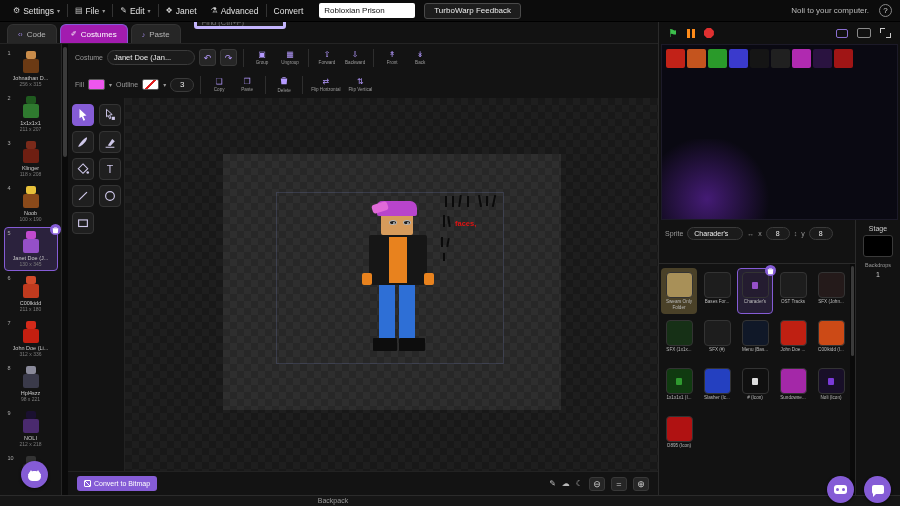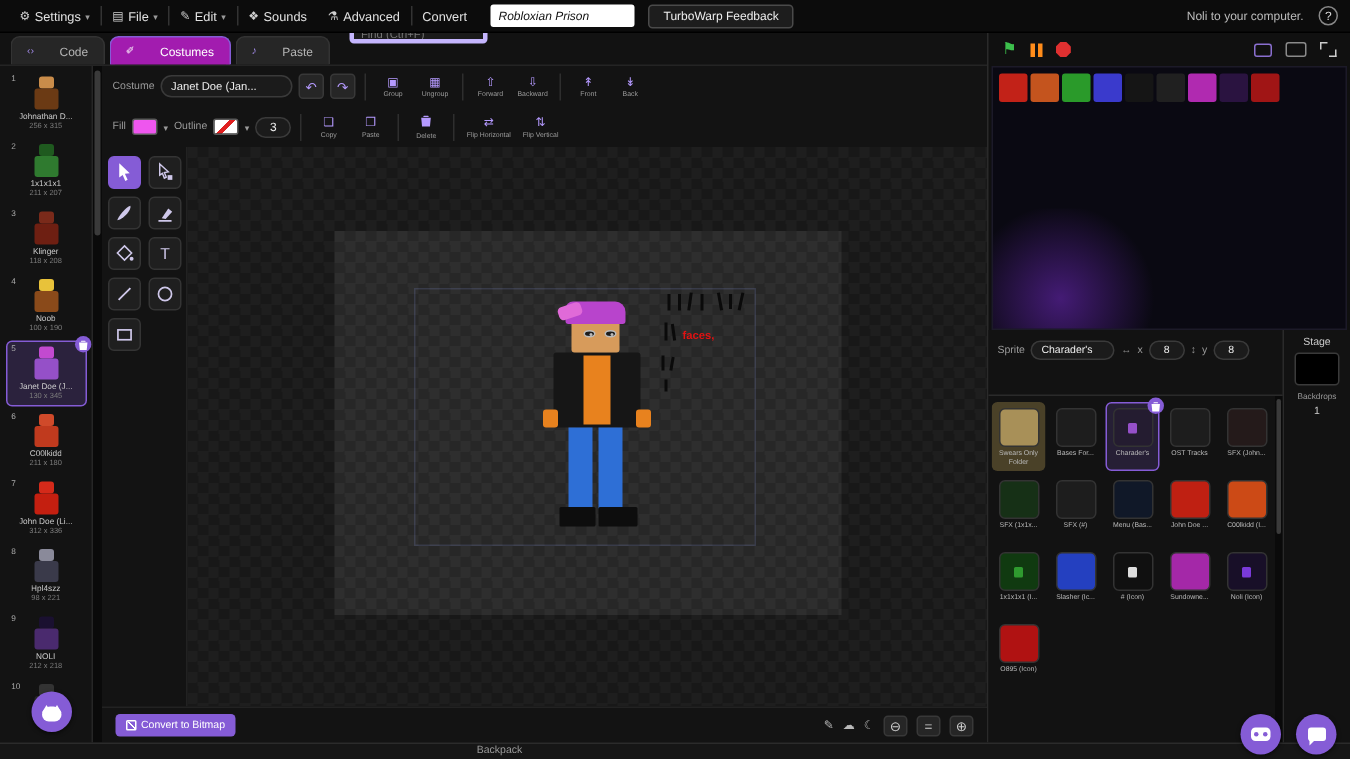--- a/index.html
+++ b/index.html
@@ -5,27 +5,27 @@
   *{margin:0;padding:0;box-sizing:border-box;font-family:"Liberation Sans",sans-serif;}
   html,body{width:900px;height:506px;background:#0d0d0d;overflow:hidden;position:relative;color:#ccc;}
   input,button{font-family:inherit;outline:none;}
   .flex-sp{flex:1;}
   
   .menu-bar{position:absolute;left:0;top:0;width:900px;height:22px;background:#0c0c0c;border-bottom:1px solid #000;display:flex;align-items:center;padding:0 6px;z-index:9;}
   .menu-item{display:flex;align-items:center;gap:3px;height:100%;padding:0 7px;font-size:8.5px;color:#e2e2e2;cursor:default;}
   .mi-icon{font-size:8px;color:#cfcfcf;}
   .caret{font-size:6px;color:#9a9a9a;}
   .msep{width:1px;height:13px;background:#333;}
-  .title-input{width:96px;height:15px;background:#fff;border:none;border-radius:2px;font-size:8px;color:#111;padding:0 5px;margin:0 9px;font-style:italic;}
+  .title-input{width:96px;height:15px;background:#fff;border:none;border-radius:2px;font-size:8px;color:#111;padding:0 5px;margin:0 9px;}
   .feedback-btn{height:16px;background:#1d1d1d;border:1px solid #4a4a4a;border-radius:3px;color:#eee;font-size:8px;padding:0 9px;}
   .saved{font-size:8px;color:#bbb;margin-right:10px;}
   .help-circle{width:13px;height:13px;border:1px solid #888;border-radius:50%;font-size:8px;color:#ddd;display:flex;align-items:center;justify-content:center;margin-right:2px;}
   
   .tab-bar{position:absolute;left:0;top:22px;width:658px;height:22px;background:#121212;display:flex;align-items:flex-end;padding-left:7px;border-bottom:1px solid #242424;}
-  .tab{height:19px;display:flex;align-items:center;gap:17px;padding:0 10px;background:#262626;color:#b5b5b5;font-size:8px;border-radius:6px 6px 0 0;border:1px solid #333;border-bottom:none;margin-right:3px;text-align:right;}
+  .tab{height:19px;display:flex;align-items:center;gap:4px;padding:0 10px;background:#262626;color:#b5b5b5;font-size:8px;border-radius:6px 6px 0 0;border:1px solid #333;border-bottom:none;margin-right:3px;text-align:right;}
   .tab .t-icon{font-size:7px;color:#9d86e0;}
   .tab.active{background:#a21caf;color:#fff;border-color:#855cd6;}
   .tab.active .t-icon{color:#fff;}
   .find-input{margin:0 0 14px 10px;width:92px;height:14px;background:#1a1a1a;border:3px solid #c4b5fd;border-radius:3px;color:#999;font-size:7.5px;padding:0 5px;}
   
   .costume-col{position:absolute;left:0;top:44px;width:62px;height:451px;background:#131313;border-right:1px solid #262626;padding-top:3px;overflow:hidden;}
   .costume-item{position:relative;width:54px;height:44px;margin:0 auto 1px;border-radius:4px;display:flex;flex-direction:column;align-items:center;padding-top:2px;border:1px solid transparent;}
   .costume-item.sel{background:rgba(133,92,214,.22);border-color:#855cd6;}
   .c-num{position:absolute;left:3px;top:2px;font-size:5.5px;color:#aaa;}
   .c-thumb{position:relative;width:30px;height:24px;display:block;}
@@ -154,21 +154,21 @@
   </div>
   <span class="msep"></span>
   <div class="menu-item">
     <span class="mi-icon">✎</span>
     <span>Edit</span>
     <span class="caret">▾</span>
   </div>
   <span class="msep"></span>
   <div class="menu-item">
     <span class="mi-icon">❖</span>
-    <span>Sounds</span>
+    <span>Janet</span>
   </div>
   <div class="menu-item">
     <span class="mi-icon">⚗</span>
     <span>Advanced</span>
   </div>
   <span class="msep"></span>
   <div class="menu-item">
     <span>Convert</span>
   </div>
   <input class="title-input" value="Robloxian Prison" style="">

